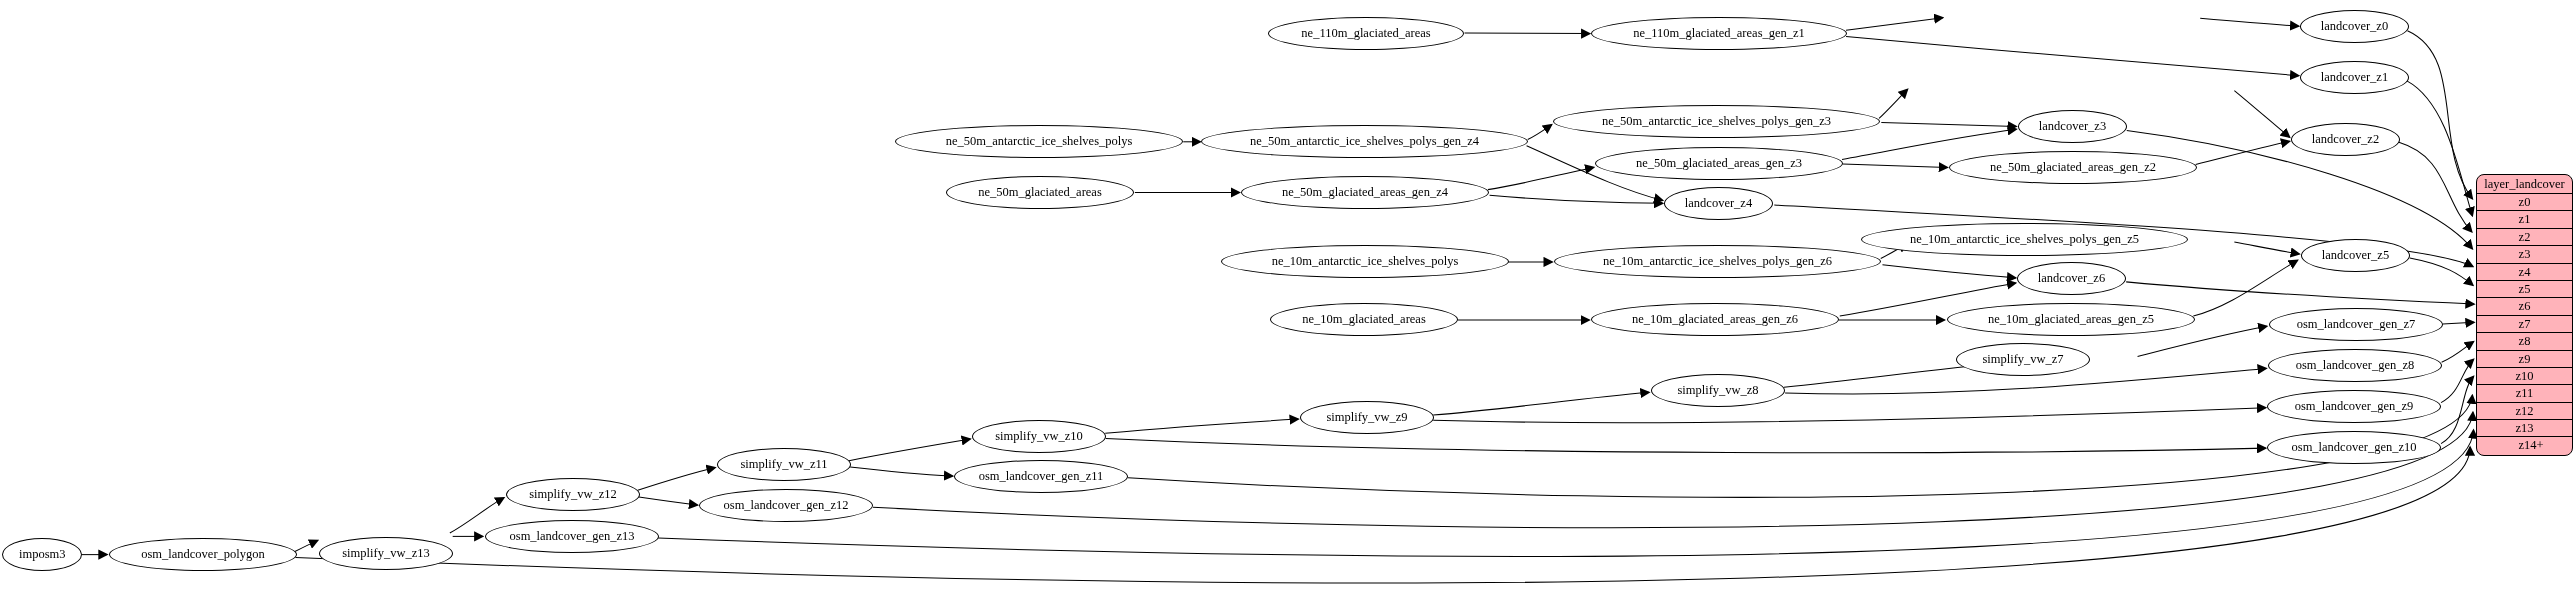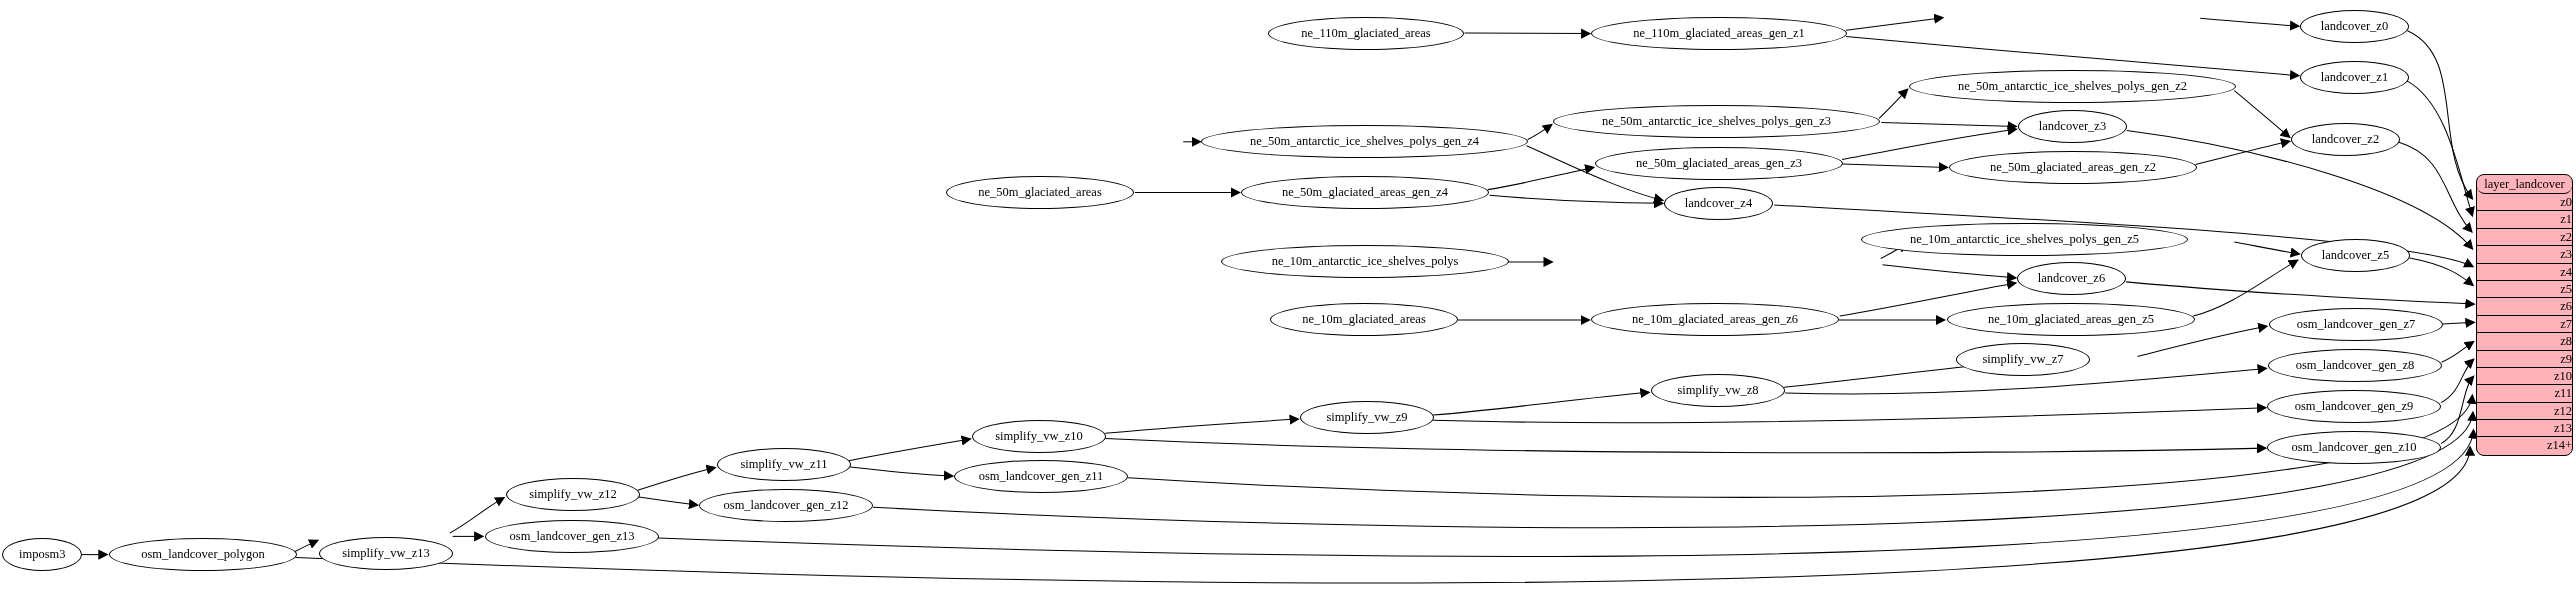--- a/index.html
+++ b/index.html
@@ -5,22 +5,22 @@
   html,body{margin:0;padding:0;background:#ffffff;}
   #canvas{position:relative;width:2576px;height:611px;background:#ffffff;overflow:hidden;
           font-family:"Liberation Serif",serif;}
   #edge-layer{position:absolute;left:0;top:0;width:2576px;height:611px;}
   .edge{fill:none;stroke:#000000;stroke-width:1.8px;}
   .node{position:absolute;height:33px;box-sizing:border-box;background:#ffffff;
         border:0.9px solid #000000;border-radius:50%;text-align:center;line-height:31px;
         font-size:12.5px;color:#000000;white-space:nowrap;z-index:2;}
   .ltable{position:absolute;left:2476px;top:174px;width:97px;box-sizing:border-box;
           background:#ffb3ba;border:1.1px solid #000000;border-radius:8px;overflow:hidden;z-index:2;}
-  .lhead{height:18px;line-height:18px;text-align:center;font-size:12.5px;border-bottom:1.1px solid #000000;border-radius:8px;}
-  .trow{height:17.4px;line-height:17px;box-sizing:border-box;text-align:right;font-size:12.5px;
+  .lhead{height:18px;line-height:18px;text-align:center;font-size:12.5px;border-bottom:1.1px solid #000000;}
+  .trow{height:17.4px;line-height:17px;box-sizing:border-box;text-align:center;font-size:12.5px;
         border-bottom:0.8px solid #000000;}
   .trow:last-child{border-bottom:none;margin-left:13px;}
 </style>
 </head>
 <body>
 
 <div id="canvas">
 
   <svg id="edge-layer" width="2576" height="611" viewBox="0 0 4524 1073" xmlns="http://www.w3.org/2000/svg">
     <defs>
@@ -97,31 +97,32 @@
   <div class="node" style="left:1651px;top:374px;width:134px">simplify_vw_z8</div>
   <div class="node" style="left:1956px;top:343px;width:134px">simplify_vw_z7</div>
   <div class="node" style="left:2269px;top:308px;width:174px">osm_landcover_gen_z7</div>
   <div class="node" style="left:2268px;top:349px;width:174px">osm_landcover_gen_z8</div>
   <div class="node" style="left:2267px;top:390px;width:174px">osm_landcover_gen_z9</div>
   <div class="node" style="left:2267px;top:431px;width:174px">osm_landcover_gen_z10</div>
   <div class="node" style="left:1268px;top:16.5px;width:196px">ne_110m_glaciated_areas</div>
   <div class="node" style="left:1591px;top:17px;width:256px">ne_110m_glaciated_areas_gen_z1</div>
   <div class="node" style="left:2300px;top:10.2px;width:109px">landcover_z0</div>
   <div class="node" style="left:2300px;top:61px;width:109px">landcover_z1</div>
+  <div class="node" style="left:895px;top:125px;width:288px">ne_50m_antarctic_ice_shelves_polys</div>
   <div class="node" style="left:1201px;top:125px;width:327px">ne_50m_antarctic_ice_shelves_polys_gen_z4</div>
   <div class="node" style="left:1553px;top:105px;width:327px">ne_50m_antarctic_ice_shelves_polys_gen_z3</div>
-  <div class="node" style="left:1909px;top:70px;width:327px">ne_50m_antarctic_ice_shelves_polys_gen_z2</div>
   <div class="node" style="left:946px;top:176px;width:188px">ne_50m_glaciated_areas</div>
   <div class="node" style="left:1241px;top:176px;width:248px">ne_50m_glaciated_areas_gen_z4</div>
   <div class="node" style="left:1595px;top:147px;width:248px">ne_50m_glaciated_areas_gen_z3</div>
   <div class="node" style="left:1949px;top:151px;width:248px">ne_50m_glaciated_areas_gen_z2</div>
   <div class="node" style="left:2018px;top:110px;width:109px">landcover_z3</div>
   <div class="node" style="left:1664px;top:187px;width:109px">landcover_z4</div>
   <div class="node" style="left:2291px;top:123px;width:109px">landcover_z2</div>
   <div class="node" style="left:1221px;top:245px;width:288px">ne_10m_antarctic_ice_shelves_polys</div>
+  <div class="node" style="left:1554px;top:245px;width:327px">ne_10m_antarctic_ice_shelves_polys_gen_z6</div>
   <div class="node" style="left:1861px;top:223px;width:327px">ne_10m_antarctic_ice_shelves_polys_gen_z5</div>
   <div class="node" style="left:2301px;top:239px;width:109px">landcover_z5</div>
   <div class="node" style="left:2017px;top:262px;width:109px">landcover_z6</div>
   <div class="node" style="left:1270px;top:303px;width:188px">ne_10m_glaciated_areas</div>
   <div class="node" style="left:1591px;top:303px;width:248px">ne_10m_glaciated_areas_gen_z6</div>
   <div class="node" style="left:1947px;top:303px;width:248px">ne_10m_glaciated_areas_gen_z5</div>
 
   <div class="ltable">
     <div class="lhead">layer_landcover</div>
     <div class="trow">z0</div>

